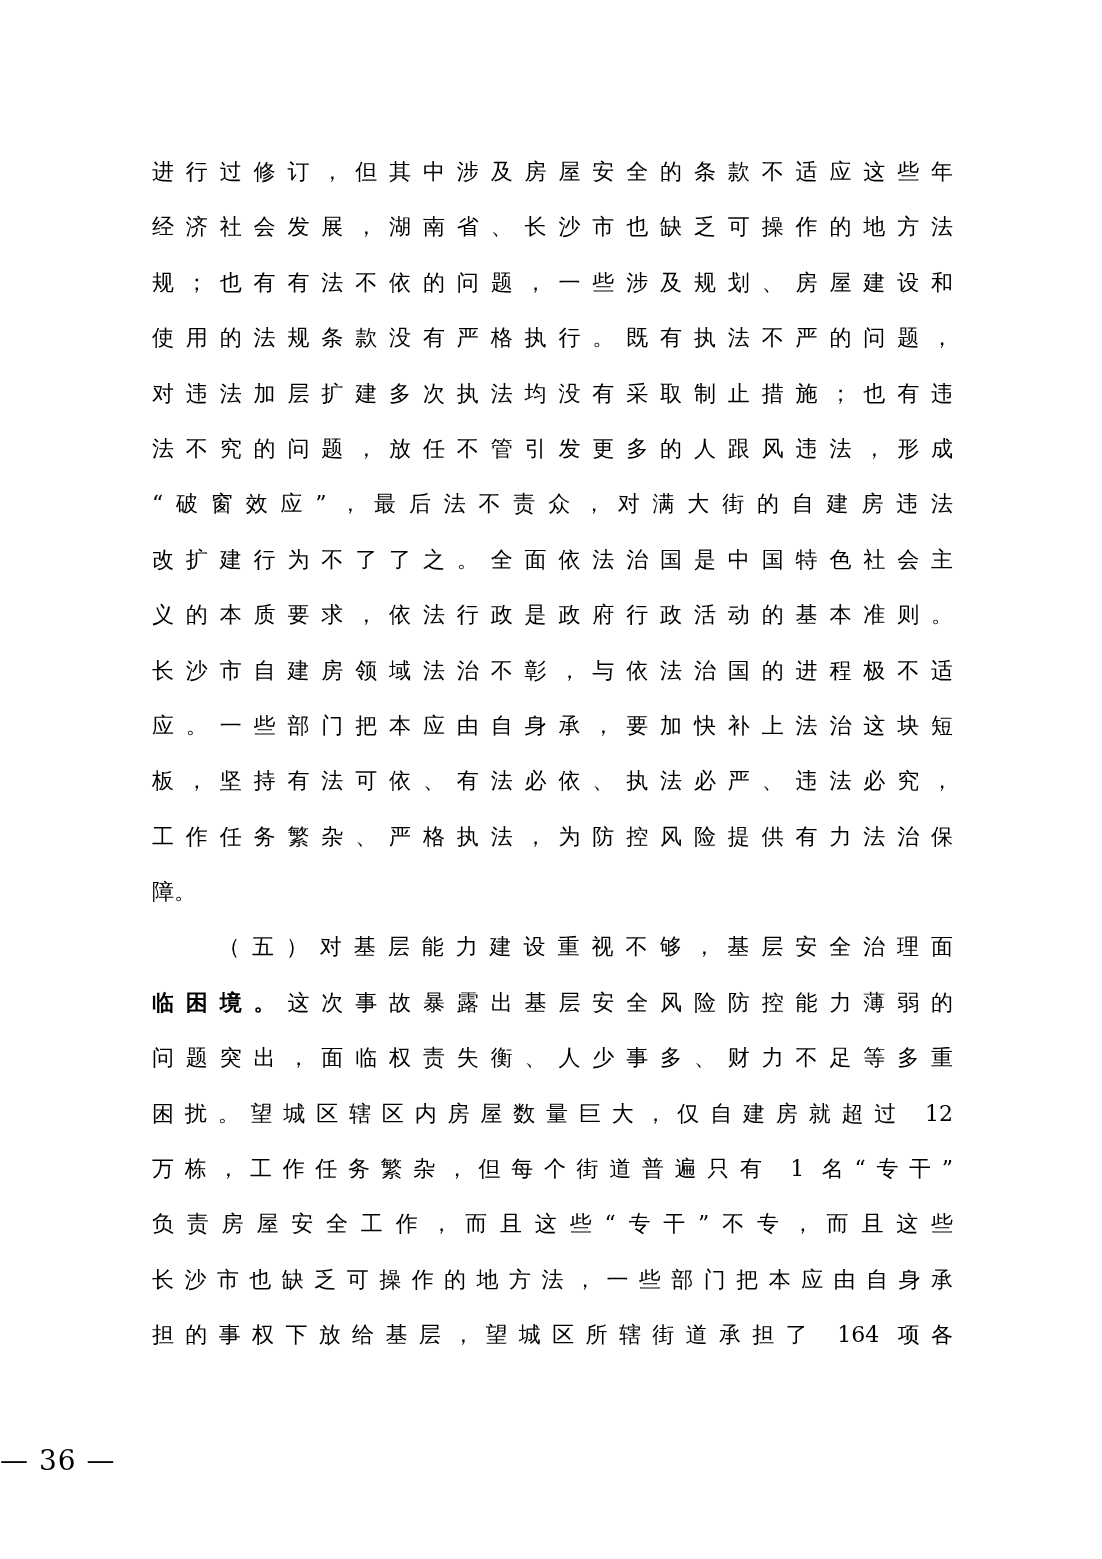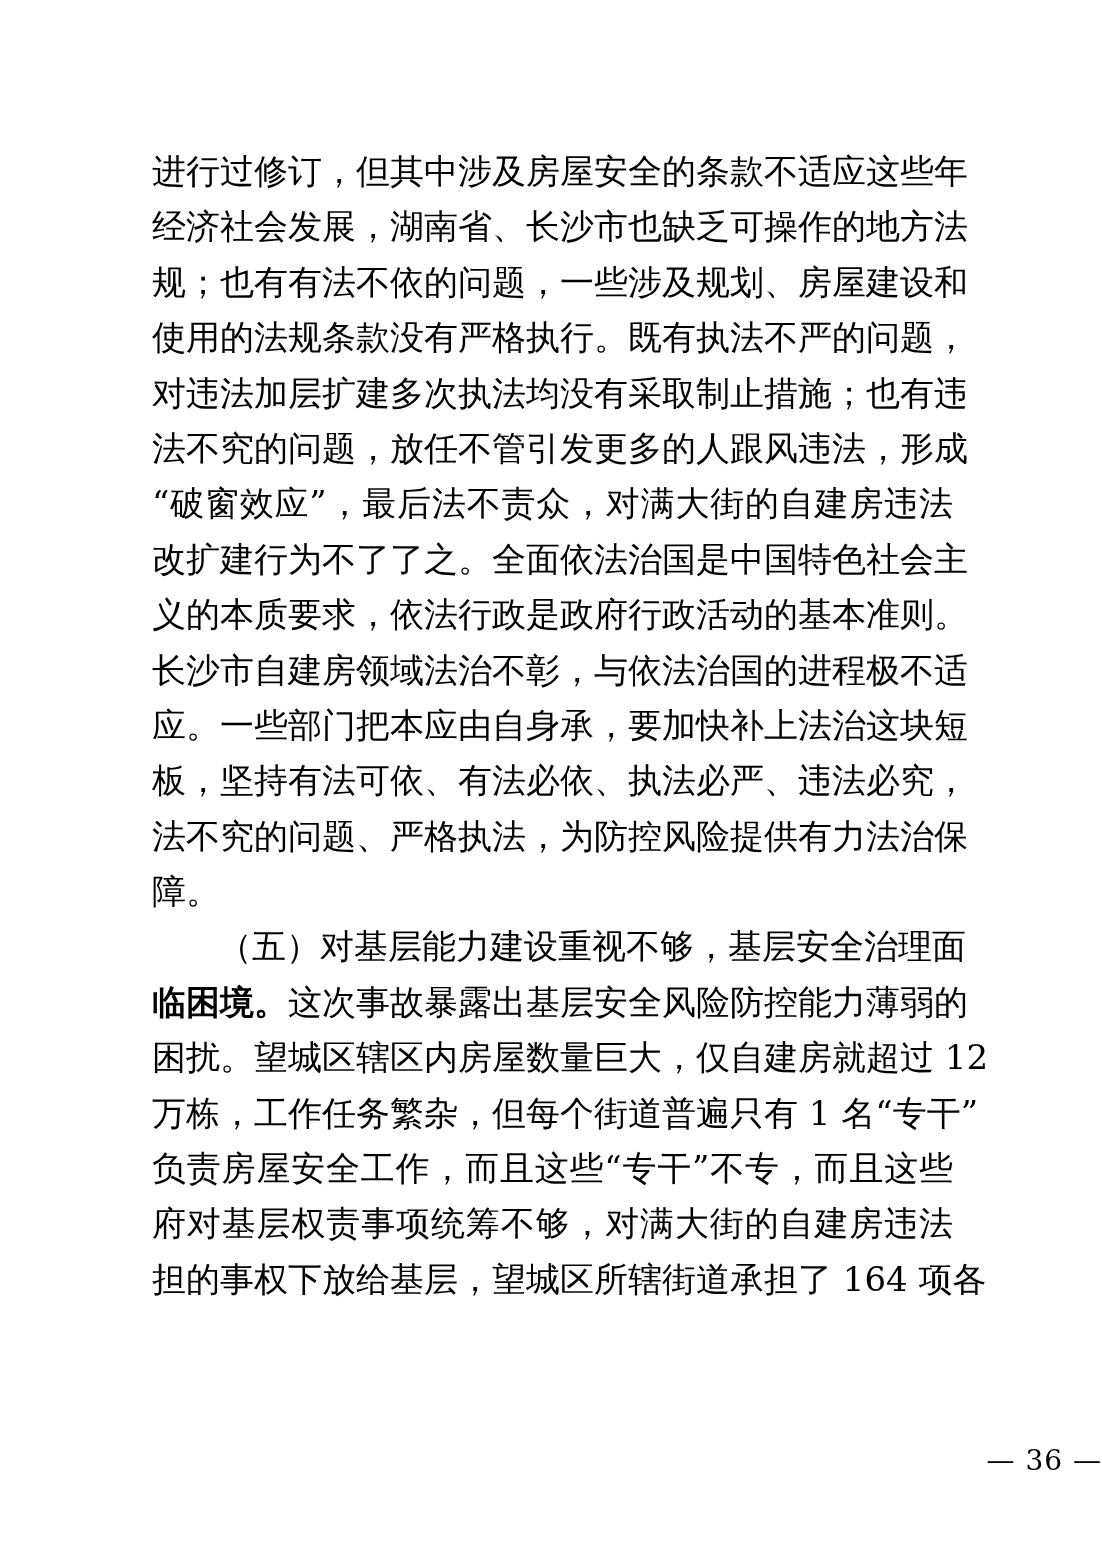--- a/index.html
+++ b/index.html
@@ -18,21 +18,21 @@
   }
   .body-text {
     position: absolute;
     left: 152px;
     top: 144px;
     width: 801px;
   }
   .line {
     height: 55.4px;
     line-height: 55.4px;
-    font-size: 34px;
+    font-size: 22px;
     text-align: justify;
     text-align-last: justify;
     text-justify: inter-character;
     white-space: pre;
     overflow: visible;
   }
   .line.para-end {
     text-align: left;
     text-align-last: left;
   }
@@ -43,21 +43,21 @@
   .bold-seg {
     font-weight: bold;
   }
   .footer {
     position: absolute;
     left: 0;
     right: 0;
     top: 1444px;
     height: 34px;
     line-height: 34px;
-    text-align: right;
+    text-align: left;
     font-size: 28px;
     letter-spacing: 1px;
   }
 </style>
 </head>
 <body>
 
 <div class="page">
 
   <div class="body-text">
@@ -67,30 +67,31 @@
     <div class="line">规；也有有法不依的问题，一些涉及规划、房屋建设和</div>
     <div class="line">使用的法规条款没有严格执行。既有执法不严的问题，</div>
     <div class="line">对违法加层扩建多次执法均没有采取制止措施；也有违</div>
     <div class="line">法不究的问题，放任不管引发更多的人跟风违法，形成</div>
     <div class="line">“破窗效应”，最后法不责众，对满大街的自建房违法</div>
     <div class="line">改扩建行为不了了之。全面依法治国是中国特色社会主</div>
     <div class="line">义的本质要求，依法行政是政府行政活动的基本准则。</div>
     <div class="line">长沙市自建房领域法治不彰，与依法治国的进程极不适</div>
     <div class="line">应。一些部门把本应由自身承，要加快补上法治这块短</div>
     <div class="line">板，坚持有法可依、有法必依、执法必严、违法必究，</div>
-    <div class="line">法不究的问题、严格执法，为防控风险提供有力法治保</div>
+    <div class="line">工作任务繁杂、严格执法，为防控风险提供有力法治保</div>
     <div class="line para-end">障。</div>
 
     <div class="line heading">（五）对基层能力建设重视不够，基层安全治理面</div>
 
     <div class="line"><span class="bold-seg">临困境。</span><span>这次事故暴露出基层安全风险防控能力薄弱的</span></div>
 
+    <div class="line">问题突出，面临权责失衡、人少事多、财力不足等多重</div>
     <div class="line">困扰。望城区辖区内房屋数量巨大，仅自建房就超过 12</div>
     <div class="line">万栋，工作任务繁杂，但每个街道普遍只有 1 名“专干”</div>
     <div class="line">负责房屋安全工作，而且这些“专干”不专，而且这些</div>
-    <div class="line">府对基层权责事项统筹不够，对满大街的自建房违法</div>
+    <div class="line">长沙市也缺乏可操作的地方法，一些部门把本应由自身承</div>
     <div class="line">担的事权下放给基层，望城区所辖街道承担了 164 项各</div>
 
   </div>
 
   <div class="footer">— 36 —</div>
 
 </div>
 
 </body></html>

